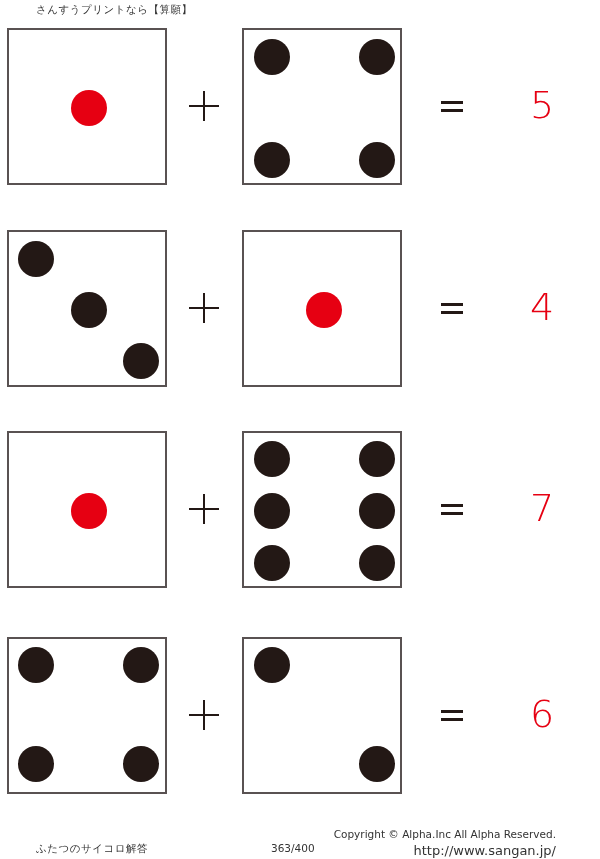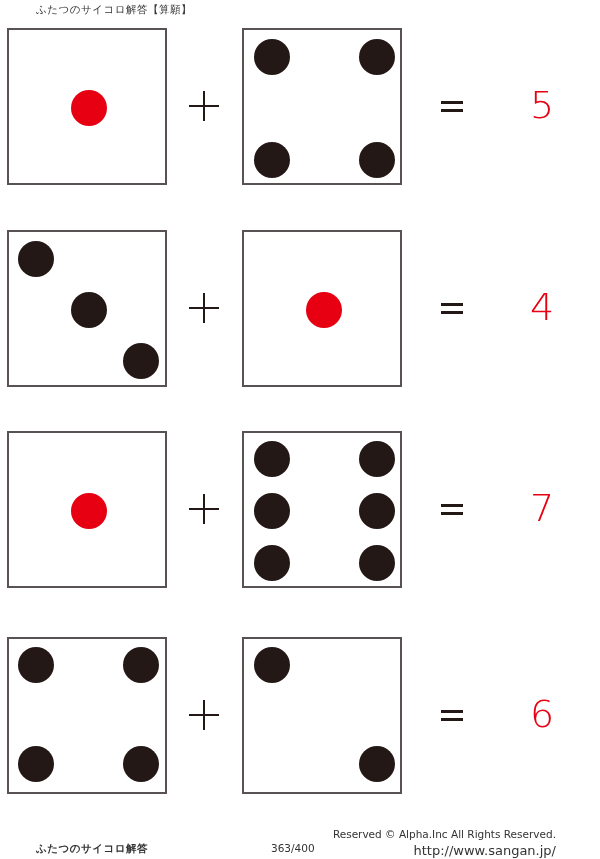--- a/index.html
+++ b/index.html
@@ -96,21 +96,20 @@
       font-family: "DejaVu Sans", sans-serif;
       font-weight: 300;
     }
     .footer-left {
       position: absolute;
       left: 36px;
       top: 842px;
       font-size: 10.5px;
       color: #333;
       letter-spacing: 0.5px;
-      font-weight: bold;
     }
     .footer-page {
       position: absolute;
       left: 271px;
       top: 842px;
       font-size: 10.5px;
       color: #333;
     }
     .footer-copy {
       position: absolute;
@@ -125,21 +124,21 @@
       right: 44px;
       top: 843px;
       font-size: 13px;
       color: #333;
       text-align: right;
     }
   </style>
 </head>
 <body>
 
-<div class="header-title">ふたつのサイコロ解答【算願】</div>
+<div class="header-title">さんすうプリントなら【算願】</div>
 
 <div id="rows">
   <div class="row" style="top:28px;">
     <div class="die left">
         <div class="pip red" style="left: 80px; top: 78px;"></div>
       </div>
     <div class="plus-shape"></div>
     <div class="die right">
         <div class="pip" style="left: 28px; top: 27px;"></div>
         <div class="pip" style="left: 133px; top: 27px;"></div>
@@ -190,14 +189,14 @@
         <div class="pip" style="left: 28px; top: 26px;"></div>
         <div class="pip" style="left: 133px; top: 125px;"></div>
       </div>
     <div class="equals-shape"></div>
     <div class="answer">6</div>
   </div>
 </div>
 
 <div class="footer-left">ふたつのサイコロ解答</div>
 <div class="footer-page">363/400</div>
-<div class="footer-copy">Reserved ©  Alpha.Inc All Rights Reserved.</div>
+<div class="footer-copy">Copyright ©  Alpha.Inc All Alpha Reserved.</div>
 <div class="footer-url">http://www.sangan.jp/</div>
 
 </body></html>

